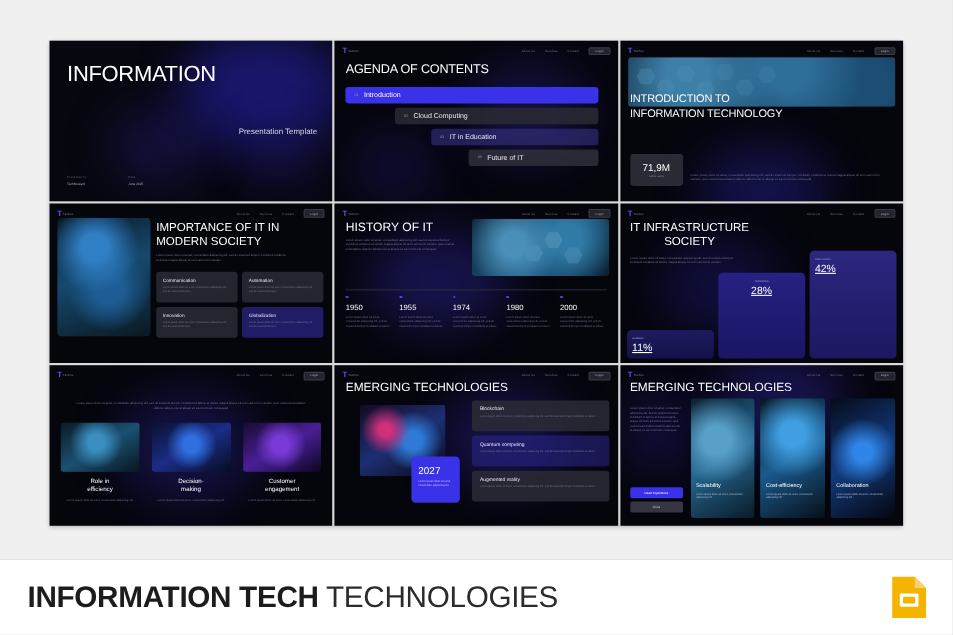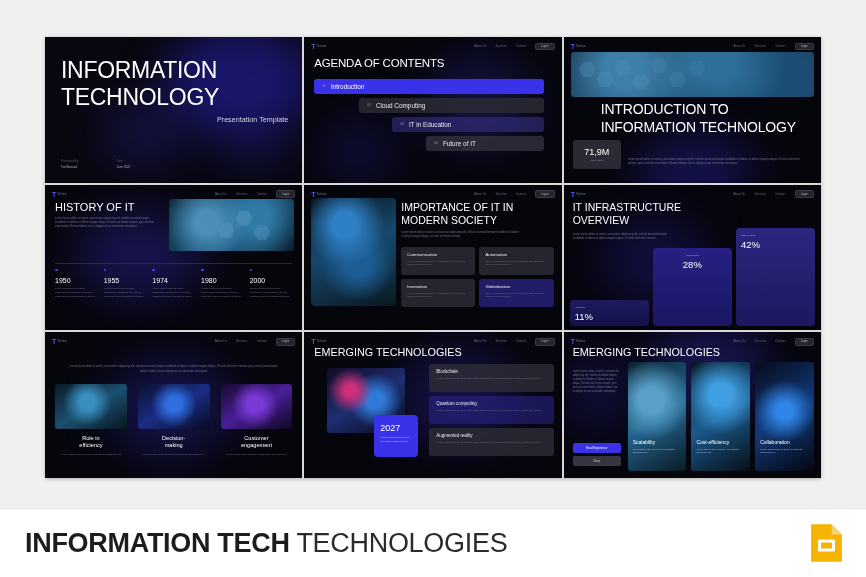--- a/index.html
+++ b/index.html
@@ -52,21 +52,21 @@
 
   .lorem { color: #6f6f87; line-height: 1.55; }
 
   
   .s1 { background: #07070f; }
   .s1 .g1 { width: 150px; height: 110px; left: 120px; top: -10px; background: #2a24b8; opacity: .55; }
   .s1 .g2 { width: 90px; height: 70px; left: 55px; top: 60px; background: #2b2590; opacity: .35; }
   .s1 .g3 { width: 70px; height: 55px; left: 175px; top: 80px; background: #1d1a6b; opacity: .4; }
   .s1 h1 {
     position: absolute; left: 16px; top: 20px;
-    font-size: 23px; font-weight: 400; line-height: 1.18;
+    font-size: 20px; font-weight: 400; line-height: 1.18;
     letter-spacing: -.3px; color: #fff;
   }
   .s1 .sub {
     position: absolute; right: 14px; top: 78px;
     font-size: 7.2px; color: #d5d5e2; font-weight: 400;
   }
   .s1 .meta { position: absolute; left: 16px; bottom: 14px; display: flex; gap: 38px; }
   .s1 .meta-lbl { font-size: 2.6px; color: #5d5d74; letter-spacing: .2px; }
   .s1 .meta-val { font-size: 2.9px; color: #a9a9bd; margin-top: 1.5px; }
 
@@ -101,22 +101,22 @@
       linear-gradient(135deg, #0d2436 0%, #1b4f72 45%, #0a1d2c 100%);
   }
   .s3 .hexes { position: absolute; inset: 0; opacity: .55; }
   .hex {
     position: absolute; width: 17px; height: 15px;
     background: #4e8fb5;
     clip-path: polygon(25% 0%, 75% 0%, 100% 50%, 75% 100%, 25% 100%, 0% 50%);
     opacity: .75;
   }
   .s3 h2 {
-    position: absolute; left: 9px; top: 64px;
-    font-size: 14px; font-weight: 400; line-height: 1.25; letter-spacing: -.15px; margin-left: 28px;
+    position: absolute; left: 9px; top: 48px;
+    font-size: 10px; font-weight: 400; line-height: 1.25; letter-spacing: -.15px;
   }
   .s3 .g1 { width: 120px; height: 80px; left: 70px; top: 95px; background: #2a26a8; opacity: .4; }
   .s3 .statbox {
     position: absolute; left: 9px; bottom: 14px; width: 48px; height: 29px;
     background: rgba(46,46,56,.92); border-radius: 3px;
     display: flex; flex-direction: column; justify-content: center; align-items: center;
   }
   .s3 .statbox .v { font-size: 9px; color: #fff; }
   .s3 .statbox .l { font-size: 2.5px; color: #8d8da5; margin-top: 2px; }
   .s3 .body {
@@ -161,32 +161,32 @@
   }
   .s5 .card {
     background: rgba(44,44,54,.85); border-radius: 3px; padding: 5px 6px; height: 28px;
   }
   .s5 .card.accent { background: rgba(47,42,150,.65); }
   .s5 .card h4 { font-size: 4.3px; font-weight: 400; color: #eaeaf4; margin-bottom: 3px; }
   .s5 .card p { font-size: 2.4px; }
 
   
   .s6 .g1 { width: 110px; height: 90px; left: 35px; top: 30px; background: #252090; opacity: .35; }
-  .s6 h2 { position: absolute; left: 9px; top: 16px; font-size: 10.5px; font-weight: 400; line-height: 1.25; }
+  .s6 h2 { position: absolute; left: 9px; top: 16px; font-size: 10.5px; font-weight: 400; line-height: 1.25; text-align: center; }
   .s6 .body { position: absolute; left: 9px; top: 48px; width: 105px; font-size: 2.7px; }
   .s6 .bars {
     position: absolute; left: 6px; right: 6px; bottom: 4px; height: 104px;
     display: flex; align-items: flex-end; gap: 4px;
   }
   .s6 .bar {
     flex: 1; border-radius: 4px; position: relative;
     padding: 6px 5px 0;
   }
   .s6 .bar .lbl { font-size: 2.5px; color: #a4a4c0; margin-bottom: 2px; }
-  .s6 .bar .val { font-size: 9.5px; color: #fff; font-weight: 400; }
+  .s6 .bar .val { font-size: 9.5px; color: #fff; font-weight: 400; text-decoration: underline; }
   .s6 .b1 { height: 26px; background: linear-gradient(180deg,#1d1b5e,#14124a); }
   .s6 .b2 { height: 58px; background: #3a32e8; }
   .s6 .b3 { height: 78px; background: linear-gradient(180deg,#262183,#1a1663); text-align: center; }
   .s6 .b4 { height: 98px; background: linear-gradient(180deg,#2c277f,#1c1860); }
 
   
   .s7 .g1 { width: 130px; height: 100px; left: 60px; top: 25px; background: #2a2596; opacity: .4; }
   .s7 h2 { position: absolute; left: 0; right: 0; top: 17px; text-align: center; font-size: 10.2px; font-weight: 400; }
   .s7 .body { position: absolute; left: 22px; right: 22px; top: 33px; font-size: 2.7px; text-align: center; }
   .s7 .cards { position: absolute; left: 10px; right: 10px; top: 52px; display: flex; gap: 11px; }
@@ -269,21 +269,20 @@
 <div class="page">
 
   <div class="grid">
 
     <div class="slide s1">
       <div class="glow g1"></div>
       <div class="glow g2"></div>
       <div class="glow g3"></div>
       <h1>
         <span>INFORMATION</span><br>
-        <span>TECHNOLOGY</span>
       </h1>
       <div class="sub">Presentation Template</div>
       <div class="meta">
         <div>
           <div class="meta-lbl">Presented by</div>
           <div class="meta-val">TechNoward</div>
         </div>
         <div>
           <div class="meta-lbl">Date</div>
           <div class="meta-val">June 2025</div>
@@ -354,76 +353,20 @@
       <div class="glow g1"></div>
       <h2>
         <span>INTRODUCTION TO</span><br>
         <span>INFORMATION TECHNOLOGY</span>
       </h2>
       <div class="statbox">
         <div class="v">71,9M</div>
         <div class="l">Active users</div>
       </div>
       <div class="body lorem">Lorem ipsum dolor sit amet, consectetur adipiscing elit, sed do eiusmod tempor incididunt ut labore et dolore magna aliqua. Ut enim ad minim veniam, quis nostrud exercitation ullamco laboris nisi ut aliquip ex ea commodo consequat.</div>
-    </div>
-
-    <div class="slide s4">
-      <div class="glow g1"></div>
-      <div class="nav">
-        <div class="logo">
-          <span class="logo-t">T</span>
-          <span class="logo-txt">Techno</span>
-        </div>
-        <div class="nav-links">
-          <span class="nav-link">About Us</span>
-          <span class="nav-link">Services</span>
-          <span class="nav-link">Contact</span>
-          <span class="nav-btn">Login</span>
-        </div>
-      </div>
-      <h2>HISTORY OF IT</h2>
-      <div class="body lorem">Lorem ipsum dolor sit amet, consectetur adipiscing elit, sed do eiusmod tempor incididunt ut labore et dolore magna aliqua. Ut enim ad minim veniam, quis nostrud exercitation ullamco laboris nisi ut aliquip ex ea commodo consequat.</div>
-      <div class="pic">
-        <div class="hexes">
-          <div class="hex" style="left:30px; top:14px;"></div>
-          <div class="hex" style="left:48px; top:24px;"></div>
-          <div class="hex" style="left:66px; top:12px;"></div>
-          <div class="hex" style="left:84px; top:26px; opacity:.5;"></div>
-        </div>
-      </div>
-      <div class="timeline">
-        <div class="tl-line"></div>
-        <div class="tl-items">
-          <div class="tl-item">
-            <div class="tl-dot"></div>
-            <div class="tl-year">1950</div>
-            <div class="tl-txt lorem">Lorem ipsum dolor sit amet, consectetur adipiscing elit, sed do eiusmod tempor incididunt ut labore.</div>
-          </div>
-          <div class="tl-item">
-            <div class="tl-dot"></div>
-            <div class="tl-year">1955</div>
-            <div class="tl-txt lorem">Lorem ipsum dolor sit amet, consectetur adipiscing elit, sed do eiusmod tempor incididunt ut labore.</div>
-          </div>
-          <div class="tl-item">
-            <div class="tl-dot"></div>
-            <div class="tl-year">1974</div>
-            <div class="tl-txt lorem">Lorem ipsum dolor sit amet, consectetur adipiscing elit, sed do eiusmod tempor incididunt ut labore.</div>
-          </div>
-          <div class="tl-item">
-            <div class="tl-dot"></div>
-            <div class="tl-year">1980</div>
-            <div class="tl-txt lorem">Lorem ipsum dolor sit amet, consectetur adipiscing elit, sed do eiusmod tempor incididunt ut labore.</div>
-          </div>
-          <div class="tl-item">
-            <div class="tl-dot"></div>
-            <div class="tl-year">2000</div>
-            <div class="tl-txt lorem">Lorem ipsum dolor sit amet, consectetur adipiscing elit, sed do eiusmod tempor incididunt ut labore.</div>
-          </div>
-        </div>
-      </div>
     </div>
 
     <div class="slide s5">
       <div class="nav">
         <div class="logo">
           <span class="logo-t">T</span>
           <span class="logo-txt">Techno</span>
         </div>
         <div class="nav-links">
           <span class="nav-link">About Us</span>
@@ -451,37 +394,93 @@
           <h4>Innovation</h4>
           <p class="lorem">Lorem ipsum dolor sit amet, consectetur adipiscing elit, sed do eiusmod tempor.</p>
         </div>
         <div class="card accent">
           <h4>Globalization</h4>
           <p class="lorem">Lorem ipsum dolor sit amet, consectetur adipiscing elit, sed do eiusmod tempor.</p>
         </div>
       </div>
     </div>
 
+    <div class="slide s4">
+      <div class="glow g1"></div>
+      <div class="nav">
+        <div class="logo">
+          <span class="logo-t">T</span>
+          <span class="logo-txt">Techno</span>
+        </div>
+        <div class="nav-links">
+          <span class="nav-link">About Us</span>
+          <span class="nav-link">Services</span>
+          <span class="nav-link">Contact</span>
+          <span class="nav-btn">Login</span>
+        </div>
+      </div>
+      <h2>HISTORY OF IT</h2>
+      <div class="body lorem">Lorem ipsum dolor sit amet, consectetur adipiscing elit, sed do eiusmod tempor incididunt ut labore et dolore magna aliqua. Ut enim ad minim veniam, quis nostrud exercitation ullamco laboris nisi ut aliquip ex ea commodo consequat.</div>
+      <div class="pic">
+        <div class="hexes">
+          <div class="hex" style="left:30px; top:14px;"></div>
+          <div class="hex" style="left:48px; top:24px;"></div>
+          <div class="hex" style="left:66px; top:12px;"></div>
+          <div class="hex" style="left:84px; top:26px; opacity:.5;"></div>
+        </div>
+      </div>
+      <div class="timeline">
+        <div class="tl-line"></div>
+        <div class="tl-items">
+          <div class="tl-item">
+            <div class="tl-dot"></div>
+            <div class="tl-year">1950</div>
+            <div class="tl-txt lorem">Lorem ipsum dolor sit amet, consectetur adipiscing elit, sed do eiusmod tempor incididunt ut labore.</div>
+          </div>
+          <div class="tl-item">
+            <div class="tl-dot"></div>
+            <div class="tl-year">1955</div>
+            <div class="tl-txt lorem">Lorem ipsum dolor sit amet, consectetur adipiscing elit, sed do eiusmod tempor incididunt ut labore.</div>
+          </div>
+          <div class="tl-item">
+            <div class="tl-dot"></div>
+            <div class="tl-year">1974</div>
+            <div class="tl-txt lorem">Lorem ipsum dolor sit amet, consectetur adipiscing elit, sed do eiusmod tempor incididunt ut labore.</div>
+          </div>
+          <div class="tl-item">
+            <div class="tl-dot"></div>
+            <div class="tl-year">1980</div>
+            <div class="tl-txt lorem">Lorem ipsum dolor sit amet, consectetur adipiscing elit, sed do eiusmod tempor incididunt ut labore.</div>
+          </div>
+          <div class="tl-item">
+            <div class="tl-dot"></div>
+            <div class="tl-year">2000</div>
+            <div class="tl-txt lorem">Lorem ipsum dolor sit amet, consectetur adipiscing elit, sed do eiusmod tempor incididunt ut labore.</div>
+          </div>
+        </div>
+      </div>
+    </div>
+
     <div class="slide s6">
       <div class="glow g1"></div>
       <div class="nav">
         <div class="logo">
           <span class="logo-t">T</span>
           <span class="logo-txt">Techno</span>
         </div>
         <div class="nav-links">
           <span class="nav-link">About Us</span>
           <span class="nav-link">Services</span>
           <span class="nav-link">Contact</span>
           <span class="nav-btn">Login</span>
         </div>
       </div>
       <h2>
         <span>IT INFRASTRUCTURE</span><br>
-        <span>OVERVIEW</span>
+        <span>SOCIETY</span>
       </h2>
       <div class="body lorem">Lorem ipsum dolor sit amet, consectetur adipiscing elit, sed do eiusmod tempor incididunt ut labore et dolore magna aliqua. Ut enim ad minim veniam.</div>
       <div class="bars">
         <div class="bar b1">
           <div class="lbl">Hardware</div>
           <div class="val">11%</div>
         </div>
         <div class="bar b3">
           <div class="lbl">Networking</div>
           <div class="val">28%</div>

